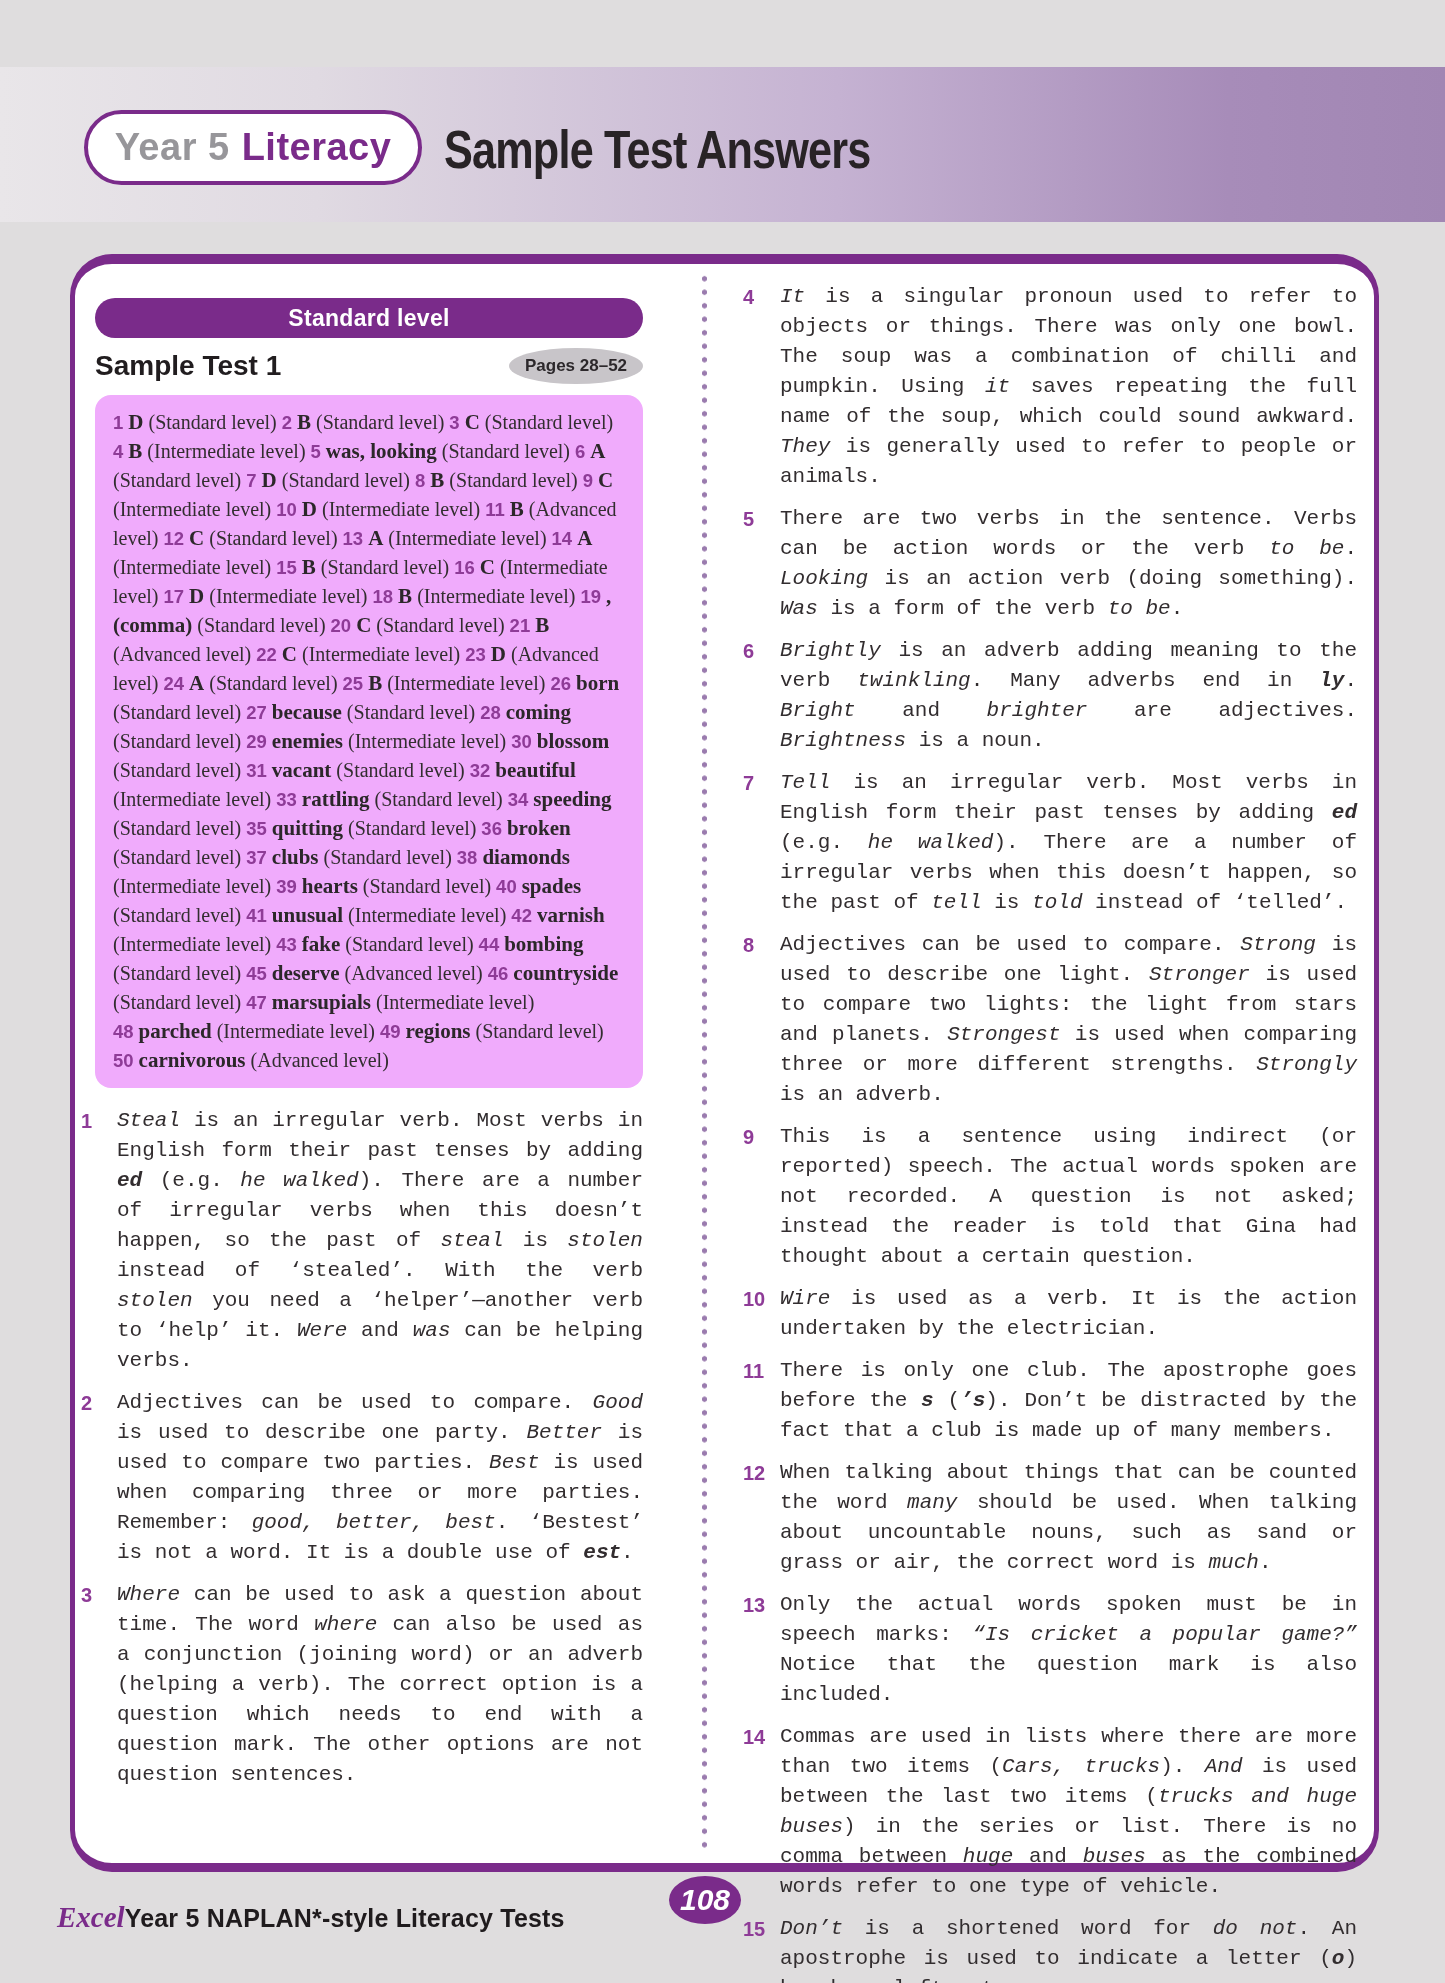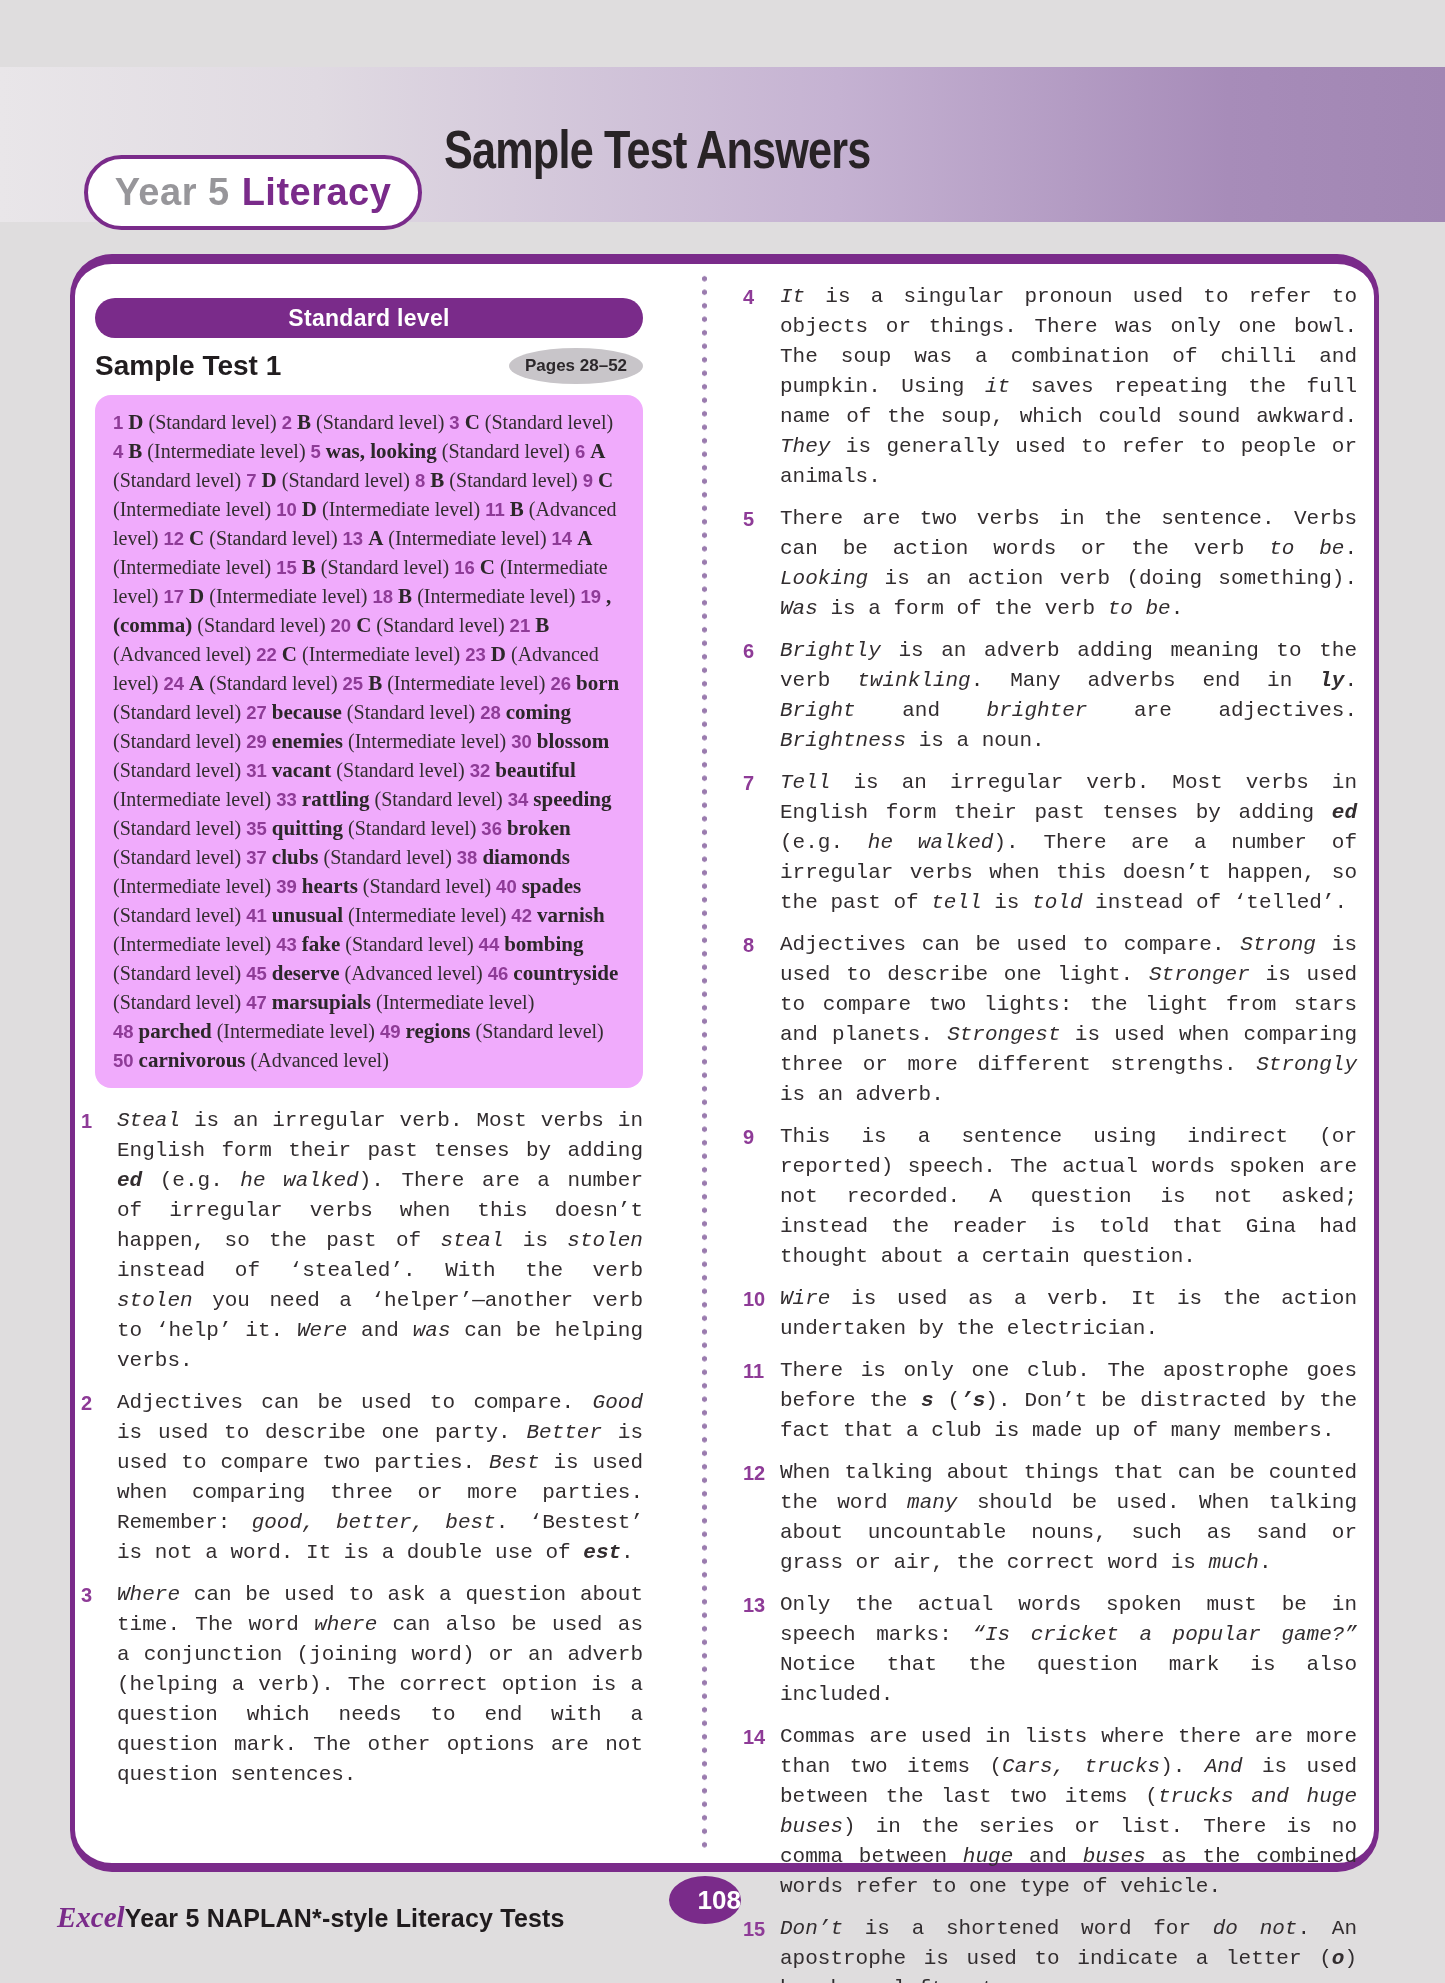--- a/index.html
+++ b/index.html
@@ -5,21 +5,21 @@
   html,body{margin:0;padding:0;background:#cfcdd0;}
   .page{position:relative;width:1445px;height:1983px;background:#dfddde;overflow:hidden;
         font-family:"Liberation Sans",sans-serif;}
 
   
   .band{position:absolute;left:0;top:67px;width:100%;height:155px;
         background:linear-gradient(to right,#e9e6e9 0%,#e0dae2 22%,#c5b2d2 58%,#a78cb9 85%,#a186b3 100%);}
   .badge{position:absolute;left:84px;top:110px;width:338px;height:75px;box-sizing:border-box;
          background:#ffffff;border:4px solid #7a2b8a;border-radius:38px;
          display:flex;align-items:center;justify-content:center;gap:12px;
-         font-weight:700;font-size:38px;letter-spacing:.5px;margin-top:45px;}
+         font-weight:700;font-size:38px;letter-spacing:.5px;}
   .badge-gray{color:#97969a;}
   .badge-purple{color:#7a2b8a;}
   .title{position:absolute;left:444px;top:112px;margin:0;font-weight:700;font-size:54px;
          line-height:75px;color:#282326;letter-spacing:-1px;
          transform:scaleX(.8);transform-origin:left top;white-space:nowrap;}
 
   
   .content-box{position:absolute;left:70px;top:254px;width:1309px;height:1618px;box-sizing:border-box;
                background:#ffffff;border:5px solid #7a2b8a;border-top-width:10px;border-bottom-width:9px;
                border-radius:42px;padding-left:27px;}
@@ -51,21 +51,21 @@
   #exps-left{margin-top:18px;margin-left:-14px;}
   #exps-left .expn{flex-basis:36px;}
   .rightcol{position:absolute;left:668px;top:18px;width:614px;}
   .rightcol .expn{flex-basis:37px;}
 
   
   .footer{position:absolute;left:57px;top:1896px;display:flex;align-items:baseline;}
   .brand{font-family:"Liberation Serif",serif;font-style:italic;font-weight:700;font-size:29px;color:#7a2b8a;}
   .footer-text{font-weight:700;font-size:25px;color:#1f1b1d;letter-spacing:.2px;margin-top:8px;}
   .pagenum{position:absolute;left:669px;top:1876px;width:72px;height:48px;border-radius:50%;
-           background:#7a2b8a;color:#ffffff;text-align:right;font-weight:700;font-size:26px;line-height:48px;}
+           background:#7a2b8a;color:#ffffff;text-align:center;font-weight:700;font-size:30px;line-height:48px;font-style:italic;}
 </style>
 </head>
 <body>
 
 <div class="page">
 
   <div class="band"></div>
 
   <div class="badge">
     <span class="badge-gray">Year 5</span>

